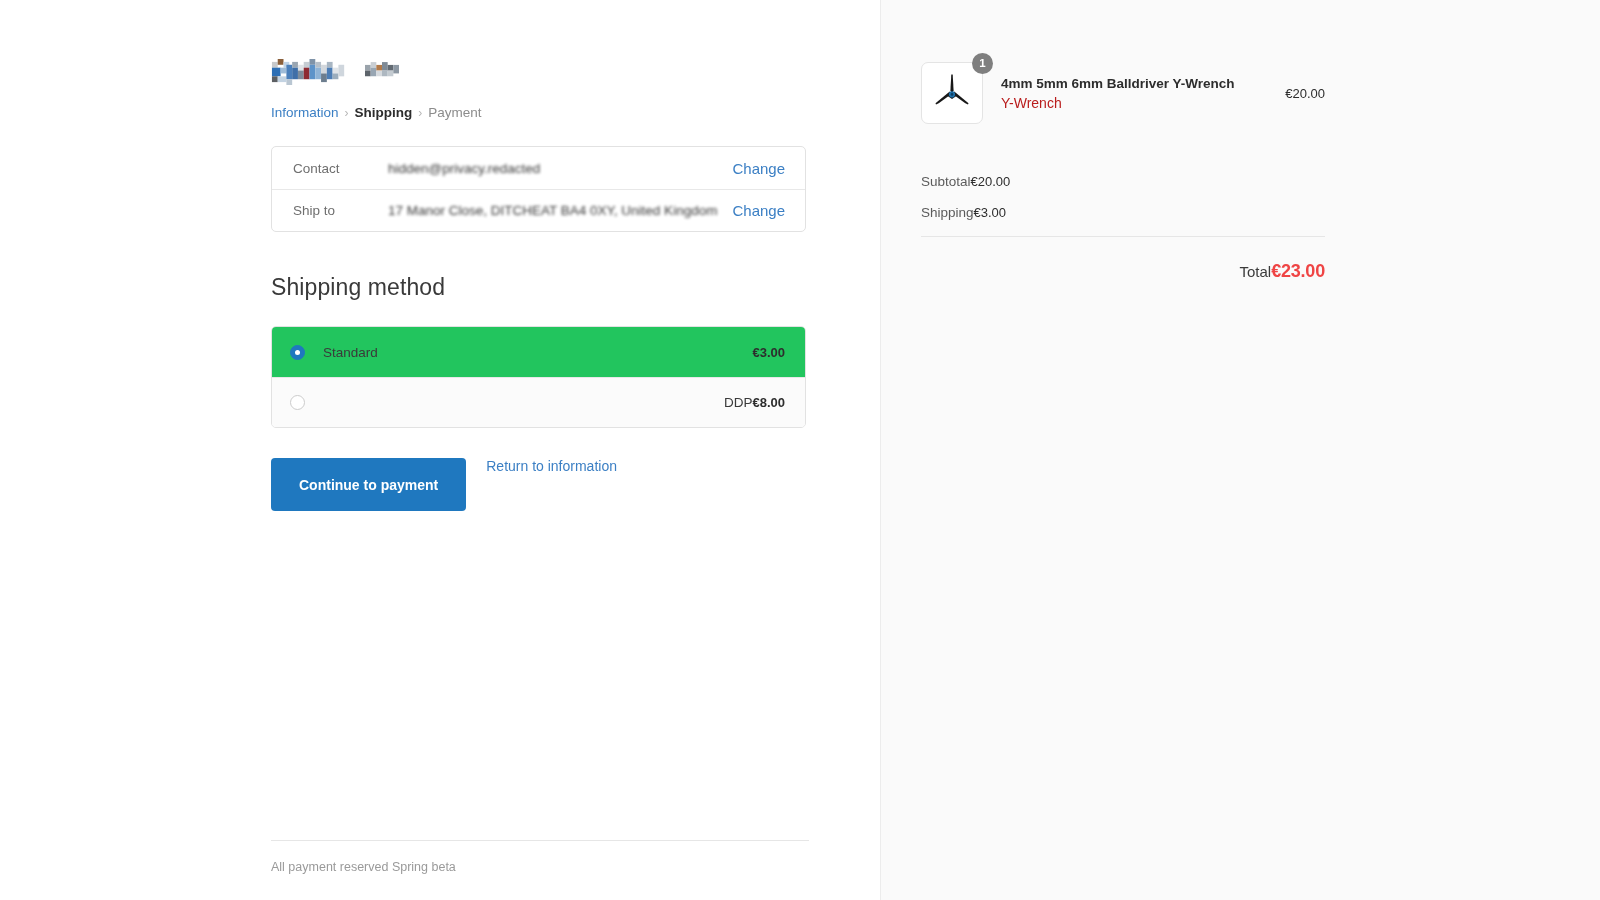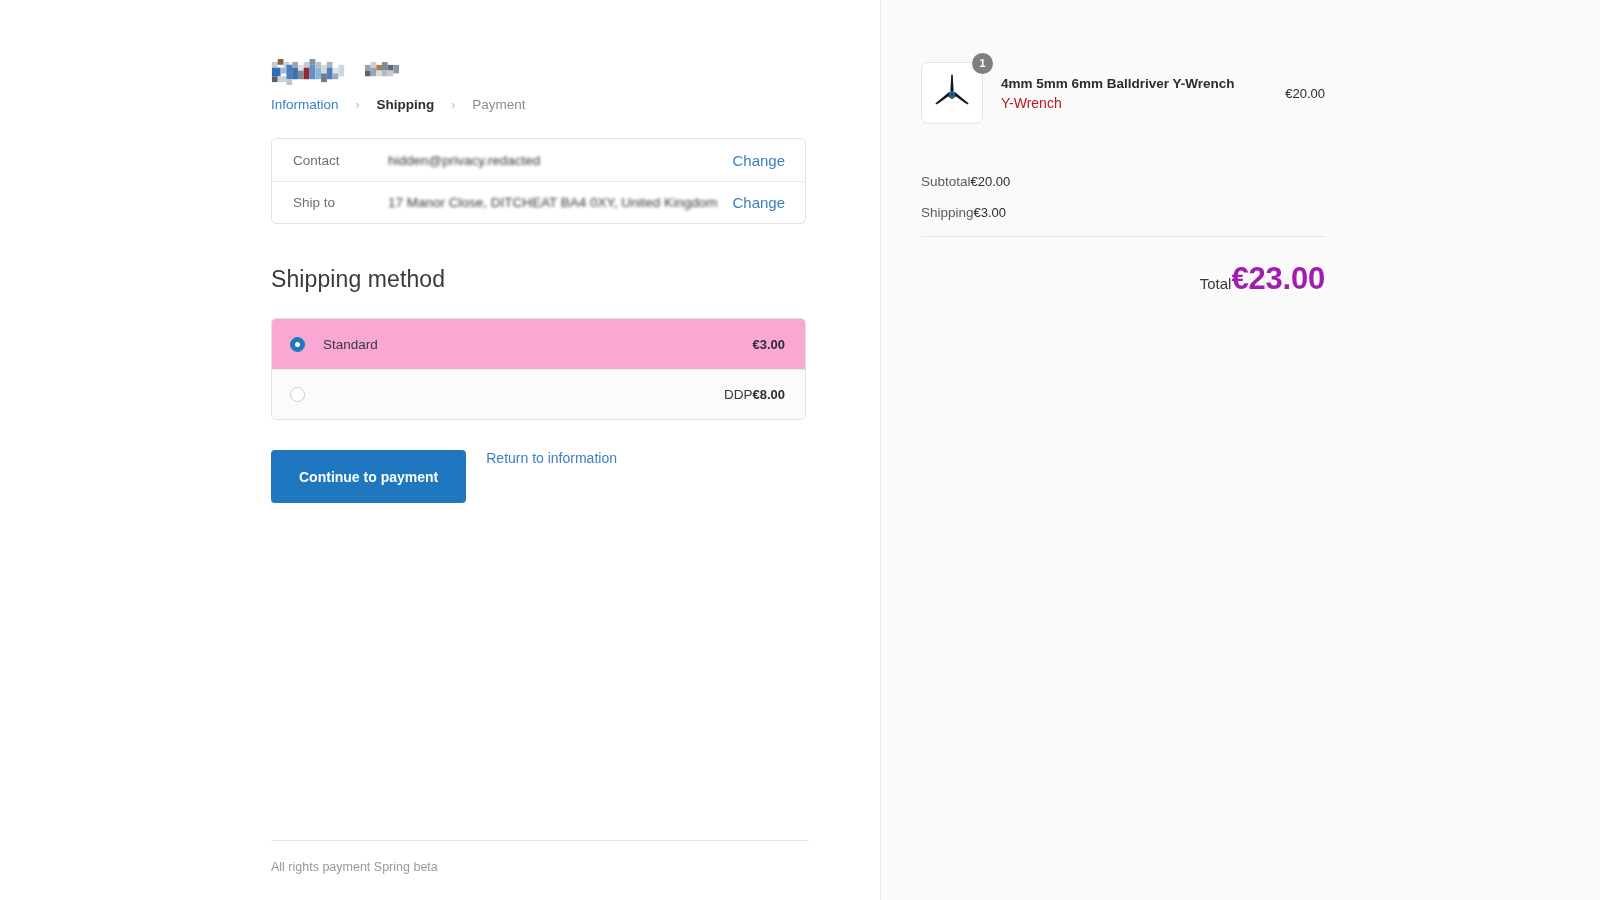--- a/index.html
+++ b/index.html
@@ -48,25 +48,25 @@
     align-items: center;
     gap: 17px;
   }
   .pixel-word {
     display: block;
     image-rendering: pixelated;
   }
 
   
   .breadcrumb {
-    margin-top: 9px;
+    margin-top: 17px;
     display: flex;
     font-size: 13.5px;
     line-height: 18px;
-    gap: 17px;
+    gap: 6px;
   }
   .crumb-link { color: #3b7fc4; text-decoration: none; }
   .crumb-current { color: #2d2d2d; font-weight: 700; }
   .crumb-next { color: #8c8c8c; }
   .crumb-sep {
     color: #b7b7b7;
     font-size: 12px;
     display: inline-block;
     transform: translateY(-0.5px);
   }
@@ -124,21 +124,21 @@
     border-radius: 5px;
     overflow: hidden;
     background: #ffffff;
   }
   .ship-option {
     display: flex;
     align-items: center;
     height: 50px;
     padding: 0 20px 0 18px;
     cursor: pointer;
-    background: #f9a8d4;
+    background: #22c55e;
   }
   .ship-option + .ship-option { border-top: 1px solid #e8e8e8; }
   .ship-option.alt { background: #fbfbfb; text-align: right; }
 
   .radio {
     width: 15px;
     height: 15px;
     border-radius: 50%;
     border: 1px solid #cccccc;
     background: #ffffff;
@@ -318,23 +318,23 @@
   .grand-row {
     display: flex;
     align-items: baseline;
     justify-content: flex-end;
   }
   .grand-label {
     font-size: 15px;
     color: #3a3a3a;
   }
   .grand-value {
-    font-size: 31px;
+    font-size: 18px;
     font-weight: 700;
-    color: #a21caf;
+    color: #ef4444;
     letter-spacing: -.2px;
   }
 </style>
 </head>
 <body>
 
 <div class="page">
 
   <div class="checkout-pane">
     <div class="checkout-inner">
@@ -421,21 +421,21 @@
 
       <div class="actions">
         <button class="btn-primary">Continue to payment</button>
         <button class="btn-secondary">Return to information</button>
       </div>
 
     </div>
 
     <div class="checkout-footer">
       <div class="footer-rule"></div>
-      <div class="footer-text">All rights payment Spring beta</div>
+      <div class="footer-text">All payment reserved Spring beta</div>
     </div>
   </div>
 
   <div class="summary-pane">
     <div class="summary-inner">
 
       <div class="line-item">
         <div class="thumb-wrap">
           <div class="thumb">
             <svg width="46" height="46" viewBox="0 0 46 46">

